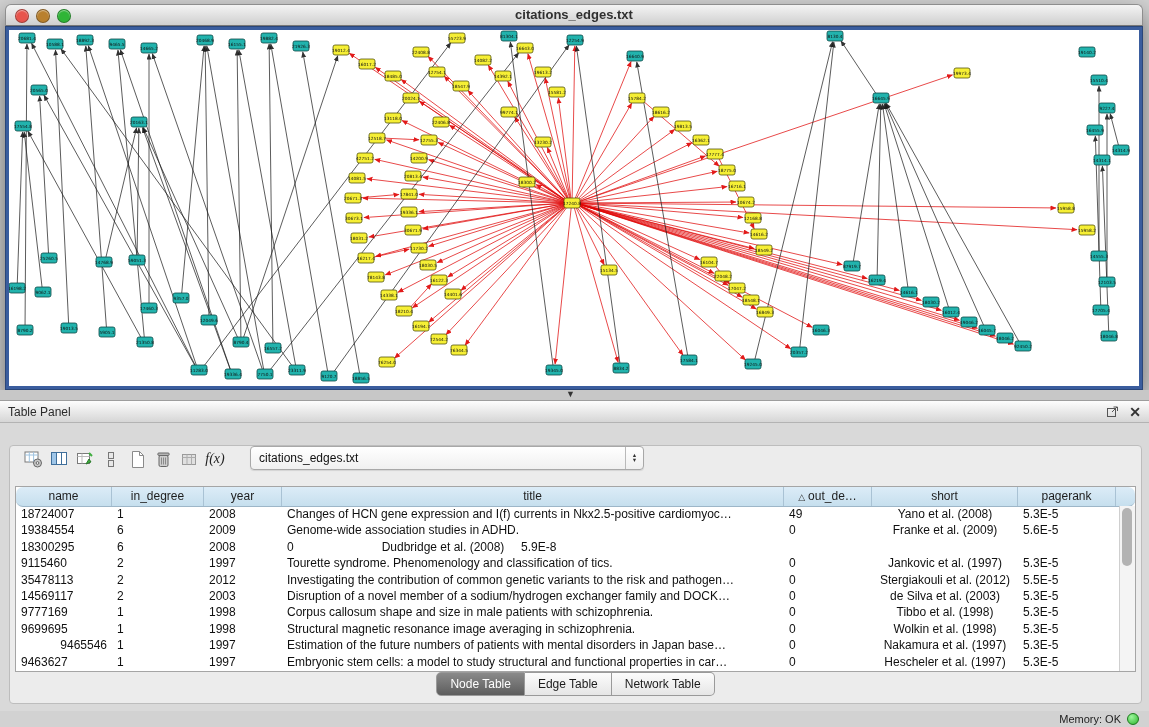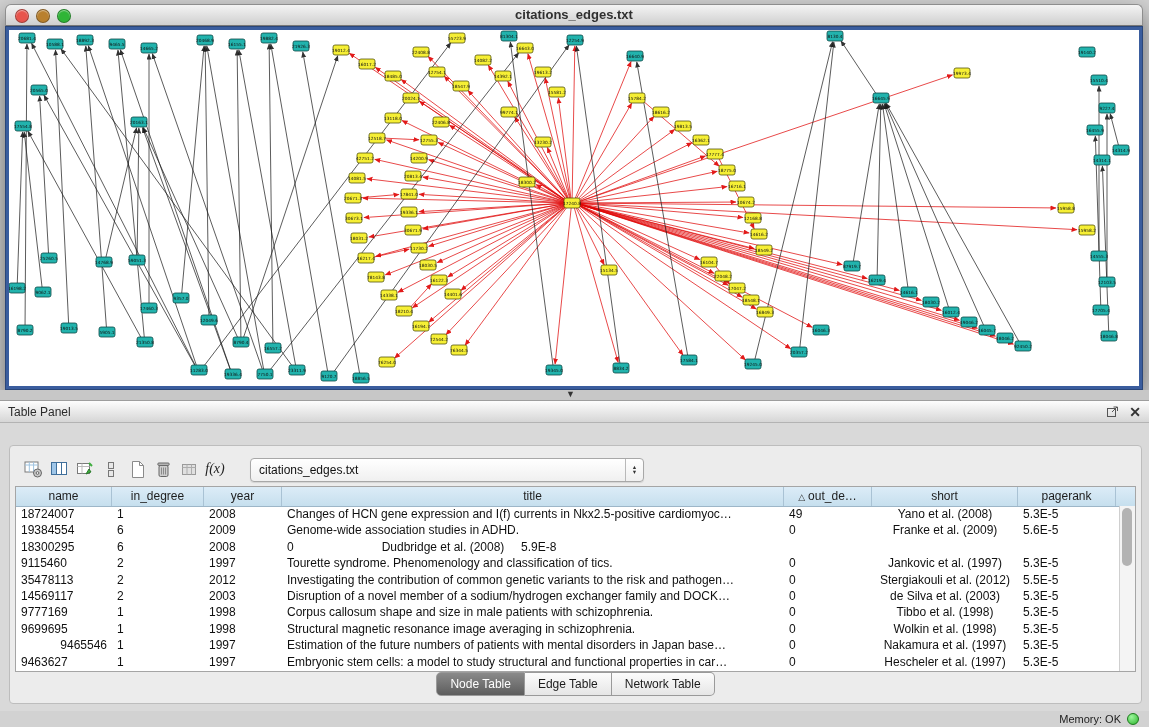--- a/index.html
+++ b/index.html
@@ -36,36 +36,36 @@
   .panel-header{height:21px;background:linear-gradient(#fdfdfd,#d6d6d6);
     border-bottom:1px solid #b3b3b3;display:flex;align-items:center;
     padding:0 8px;font-size:12px;color:#2b2b2b;}
   .panel-header .spacer{flex:1;}
   .ph-icon{margin-left:10px;color:#444;cursor:default;display:flex;align-items:center;}
   .close-x{font-size:14px;font-weight:bold;color:#333;line-height:14px;}
 
   .inner{position:absolute;left:9px;right:7px;top:44px;height:257px;
     background:#ececec;border:1px solid #bdbdbd;border-radius:4px;}
 
-  .toolbar{height:36px;display:flex;align-items:flex-end;padding:0 10px;}
+  .toolbar{height:36px;display:flex;align-items:flex-start;padding:0 10px;}
   .tbtn{width:26px;height:26px;display:flex;align-items:center;justify-content:center;
     border-radius:4px;}
   .fx{font-family:"Liberation Serif",serif;font-style:italic;font-size:14px;color:#222;}
   .combo{margin-left:22px;width:392px;height:22px;background:linear-gradient(#fff,#f0f0f0);
     border:1px solid #a8a8a8;border-radius:4px;display:flex;align-items:center;
     font-size:12px;color:#111;box-shadow:0 1px 1px rgba(0,0,0,.1);}
   .combo .val{flex:1;padding-left:8px;}
   .combo .arrows{width:17px;height:100%;border-left:1px solid #b9b9b9;display:flex;
     flex-direction:column;align-items:center;justify-content:center;font-size:5.5px;
     color:#333;line-height:5px;}
 
   .table-wrap{position:absolute;left:5px;right:5px;top:40px;height:186px;
     background:#fff;border:1px solid #a5a5a5;box-sizing:border-box;overflow:hidden;}
   .thead{display:flex;height:19px;background:linear-gradient(#dcecf7,#c6dfee);
-    border-bottom:1px solid #9db6c8;}
+    border-bottom:1px solid #9db6c8;border-radius:7px;}
   .th{box-sizing:border-box;border-right:1px solid #a9c2d4;text-align:center;
     font-size:12px;line-height:18px;color:#1d1d1d;overflow:hidden;white-space:nowrap;}
   .th .sort{font-size:9px;margin-right:3px;color:#333;}
   .tbody{position:absolute;top:19px;left:0;right:15px;bottom:0;overflow:hidden;}
   .tr{display:flex;height:16.4px;}
   .td{box-sizing:border-box;padding:0 5px;font-size:12px;line-height:16.4px;color:#101010;
     white-space:nowrap;overflow:hidden;}
   .td-short{text-align:center;}
   .vscroll{position:absolute;top:19px;right:0;bottom:0;width:15px;background:#f4f4f4;
     border-left:1px solid #cfcfcf;}

